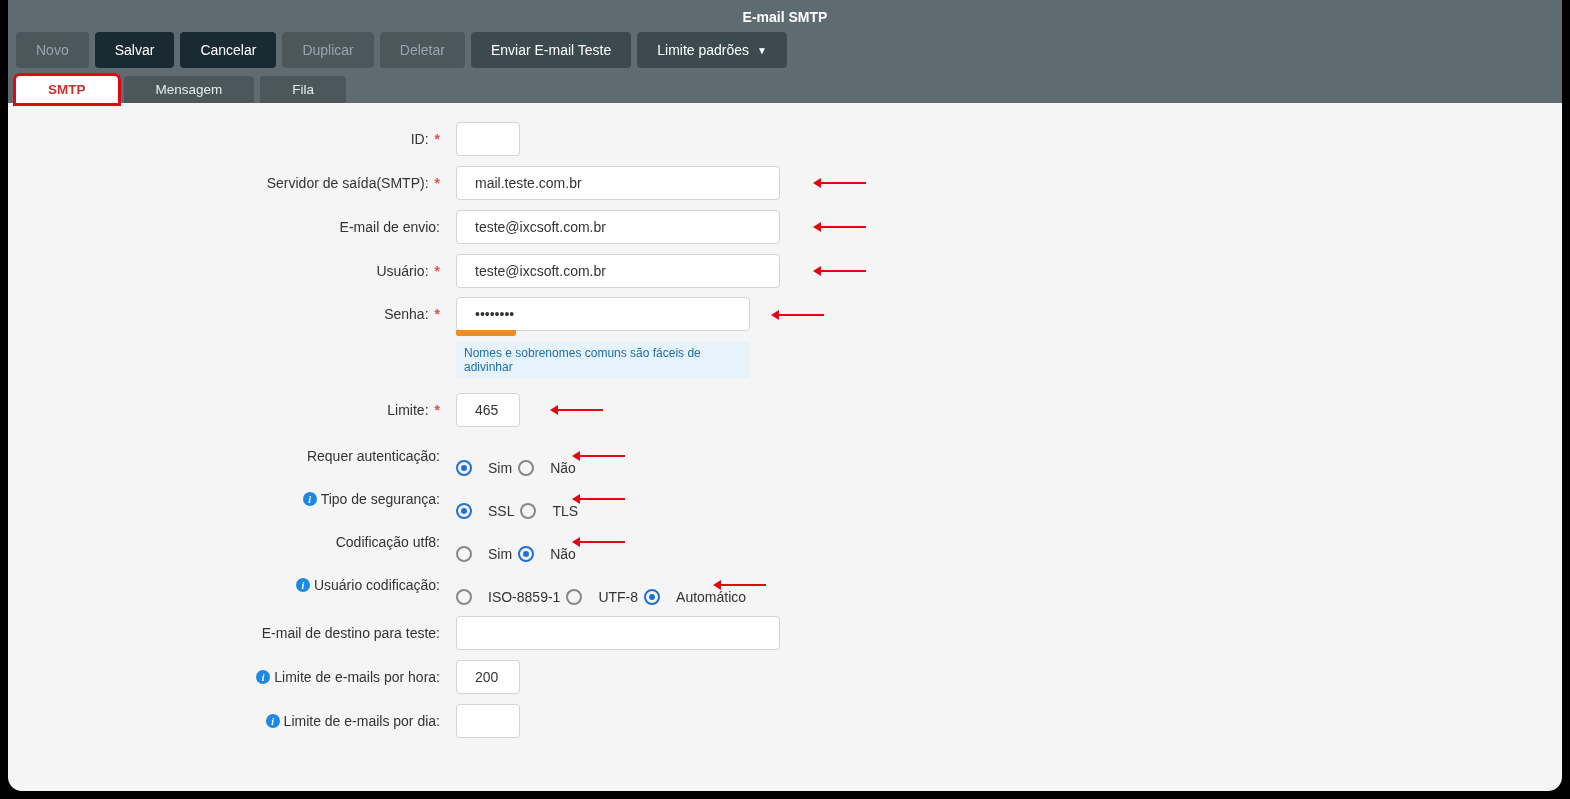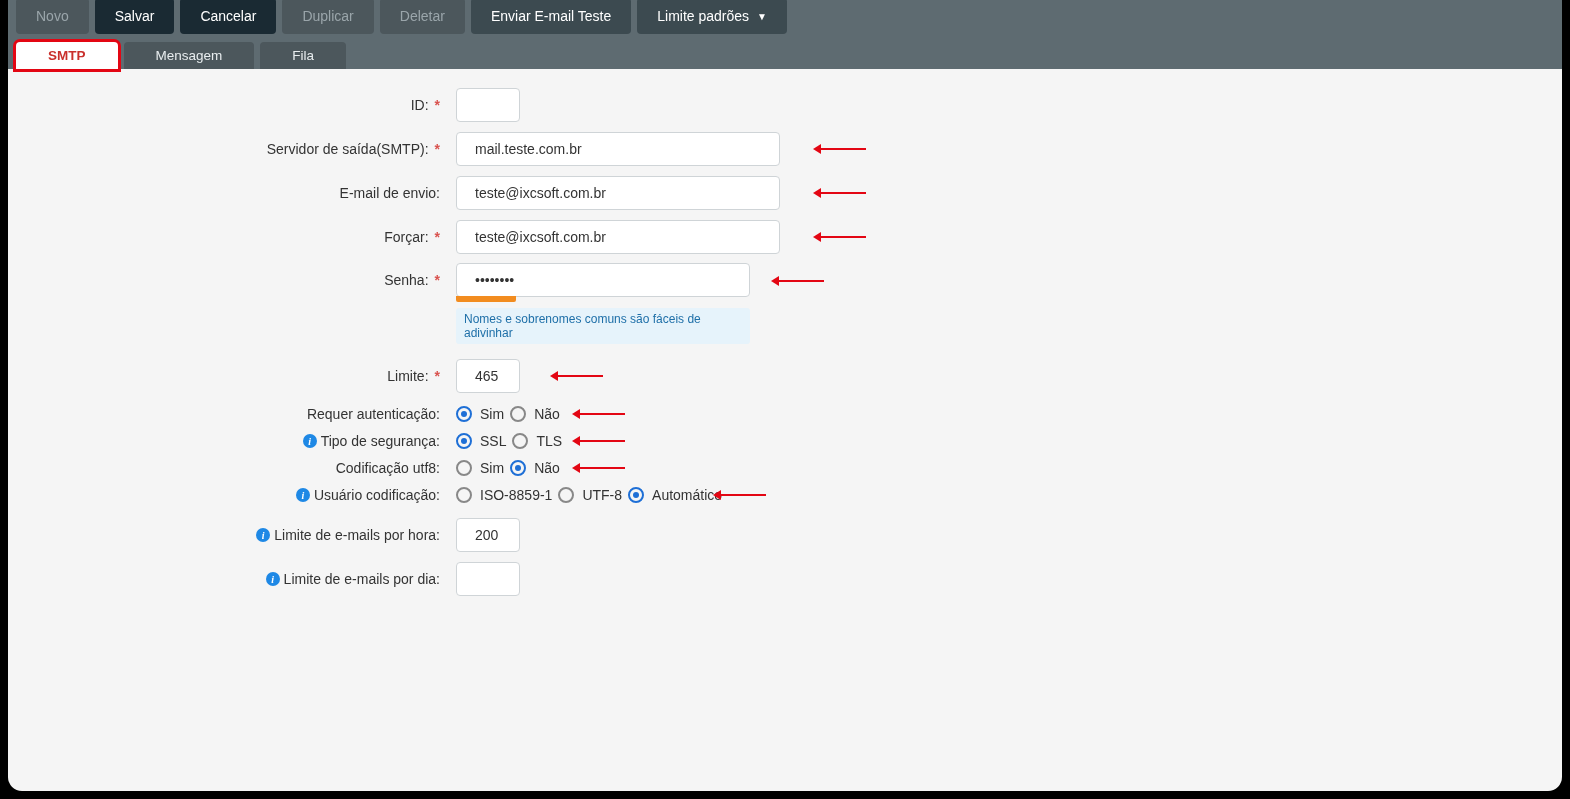--- a/index.html
+++ b/index.html
@@ -136,22 +136,22 @@
   .pw-hint {
     margin-top:6px;
     width:294px;
     background:#e6f3fb;
     color:#1e6fa8;
     font-size:12px;
     padding:4px 8px;
     border-radius:3px;
   }
   .radio {
-    display:inline-flex; align-items:flex-start; gap:8px;
-    cursor:pointer; user-select:none;
+    display:inline-flex; align-items:flex-start; gap:16px;
+    cursor:pointer; user-select:none;margin-top:24px;
   }
   .radio .dot {
     width:16px;height:16px;border-radius:50%;
     border:2px solid #888; position:relative; flex:none;
   }
   .radio.sel .dot { border-color:#1e6fd6; }
   .radio.sel .dot::after{
     content:""; position:absolute; inset:3px;
     background:#1e6fd6; border-radius:50%;
   }
@@ -168,20 +168,23 @@
     border:5px solid transparent;
     border-right:8px solid #e30613;
   }
 </style>
 </head>
 <body>
 
 <div class="window">
 
   <div class="header">
+    <div class="title-bar">
+      <span>E-mail SMTP</span>
+    </div>
 
     <div class="toolbar">
       <button class="btn btn-disabled">Novo</button>
       <button class="btn btn-dark">Salvar</button>
       <button class="btn btn-dark">Cancelar</button>
       <button class="btn btn-disabled">Duplicar</button>
       <button class="btn btn-disabled">Deletar</button>
       <button class="btn btn-mid">Enviar E-mail Teste</button>
       <button class="btn btn-mid">
         <span>Limite padrões</span>
@@ -224,21 +227,21 @@
           <span>E-mail de envio:</span>
         </div>
       <div class="ctrl">
           <input type="text" class="in-wide" value="teste@ixcsoft.com.br" style="">
         </div>
       <div class="arrow" style="left:808px"></div>
     </div>
 
     <div class="row">
       <div class="lbl">
-          <span>Forçar:</span>
+          <span>Usuário:</span>
           <span class="req">*</span>
         </div>
       <div class="ctrl">
           <input type="text" class="in-wide" value="teste@ixcsoft.com.br" style="">
         </div>
       <div class="arrow" style="left:808px"></div>
     </div>
 
     <div class="row" style="align-items:flex-start;min-height:auto;margin-bottom:14px">
       <div class="lbl" style="height:34px">
@@ -333,20 +336,28 @@
             <span class="t">UTF-8</span>
           </label>
         <label class="radio sel">
             <span class="dot"></span>
             <span class="t">Automático</span>
           </label>
       </div>
       <div class="arrow" style="left:708px"></div>
     </div>
 
+    <div class="row">
+      <div class="lbl">
+          <span>E-mail de destino para teste:</span>
+        </div>
+      <div class="ctrl">
+          <input type="text" class="in-wide" value="" style="">
+        </div>
+    </div>
 
     <div class="row">
       <div class="lbl">
           <span class="info">i</span>
           <span>Limite de e-mails por hora:</span>
         </div>
       <div class="ctrl">
           <input type="text" class="in-small" value="200" style="">
         </div>
     </div>

